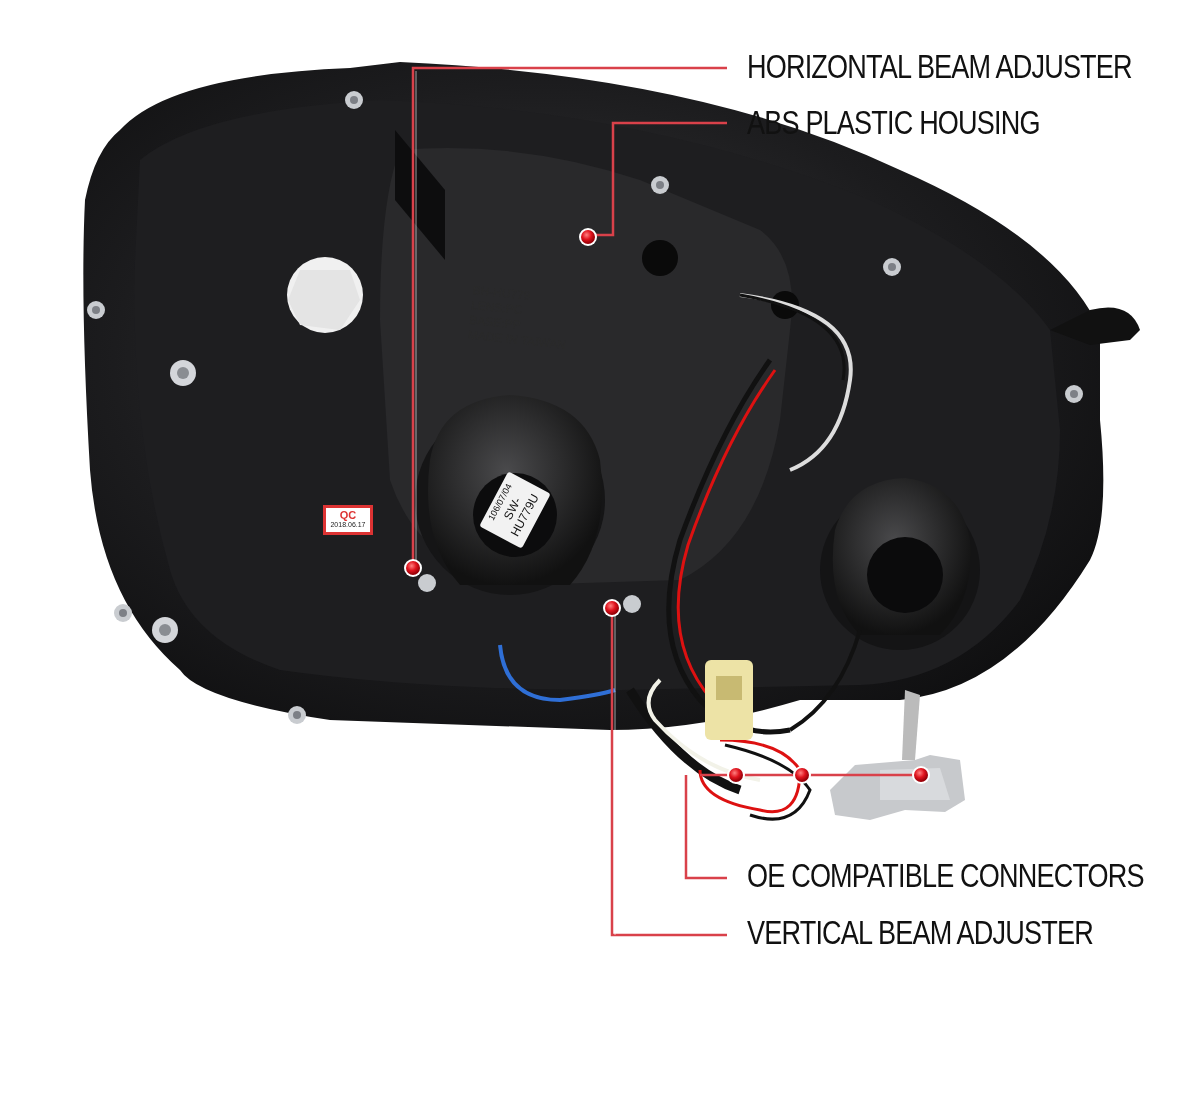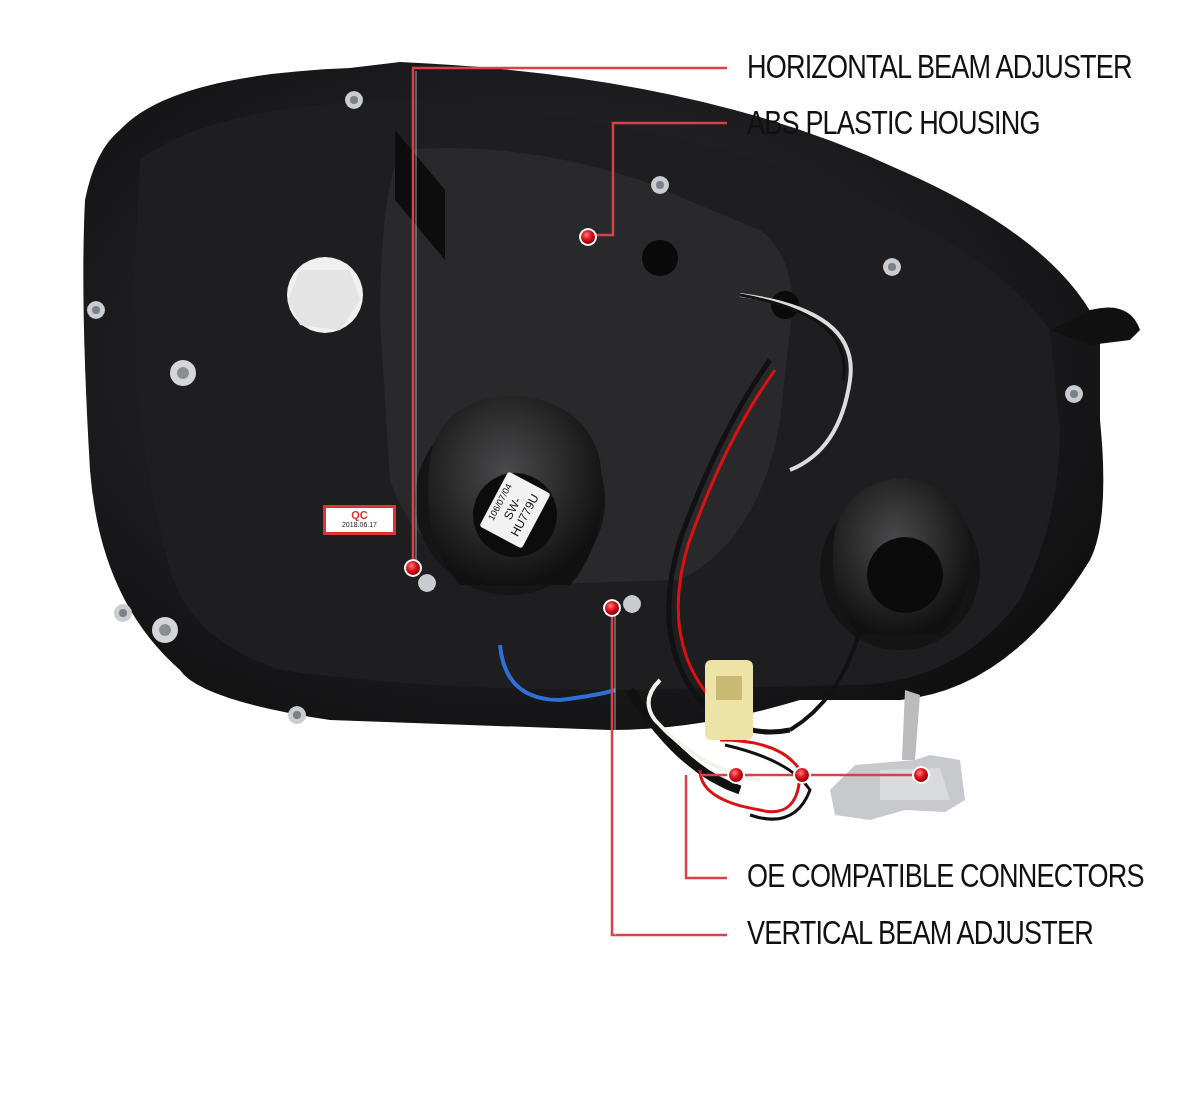--- a/index.html
+++ b/index.html
@@ -1,21 +1,21 @@
 <!DOCTYPE html>
 <html><head>
 <meta charset="utf-8">
 <style>
   html, body { margin:0; padding:0; background:#ffffff; }
   body { width:1200px; height:1111px; position:relative; overflow:hidden; font-family:"Liberation Sans", sans-serif; }
   .stage { position:absolute; left:0; top:0; width:1200px; height:1111px; }
   .product { position:absolute; left:0; top:0; }
   .label { position:absolute; font-family:"Liberation Sans", sans-serif; font-size:33px; color:#111; letter-spacing:-1px; transform:scaleX(0.82); transform-origin:left center; white-space:nowrap; font-weight:normal; }
   .sticker { position:absolute; font-family:"Liberation Sans", sans-serif; }
-  .qc { left:323px; top:505px; width:73px; height:30px; background:#fff; border:3px solid #d33; box-sizing:border-box; font-size:9px; text-align:center; line-height:1; }
+  .qc { left:323px; top:505px; width:50px; height:30px; background:#fff; border:3px solid #d33; box-sizing:border-box; font-size:9px; text-align:center; line-height:1; }
   .qc .t { color:#d33; font-size:11px; font-weight:bold; margin-top:2px; }
   .qc .d { color:#222; font-size:7px; }
   .emboss { position:absolute; left:470px; top:288px; color:#2a2a2a; font-size:12px; line-height:15px; font-family:"Liberation Sans", sans-serif; transform:rotate(6deg); }
   .capsticker { position:absolute; left:484px; top:486px; width:62px; height:48px; background:#f2f2f2; transform:rotate(-62deg); font-size:9px; color:#111; text-align:center; line-height:14px; border-radius:3px; }
 </style>
 </head>
 <body>
 
 <div class="stage">
   <svg class="product" width="1200" height="1111" viewBox="0 0 1200 1111">

